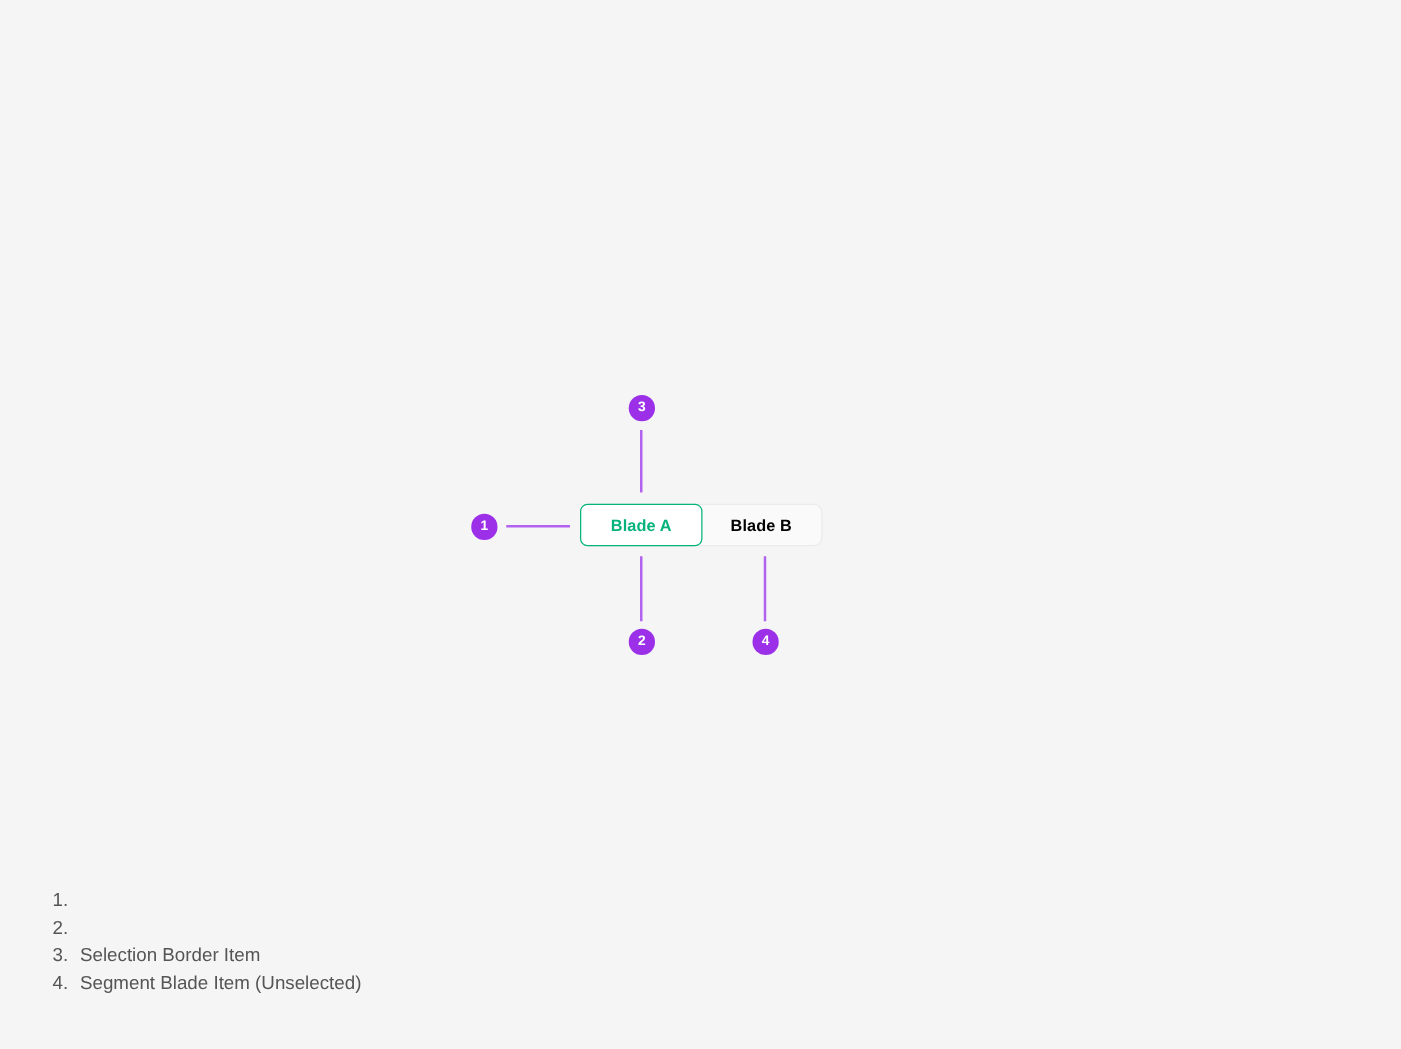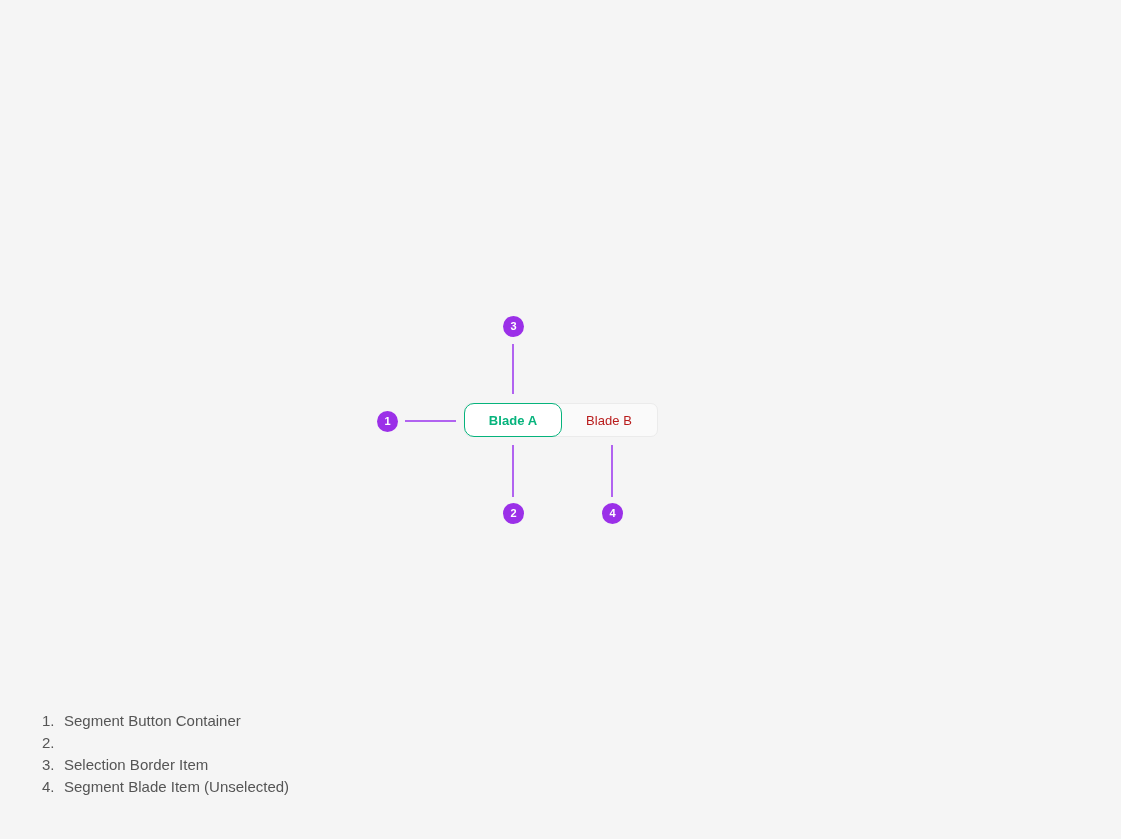--- a/index.html
+++ b/index.html
@@ -47,25 +47,24 @@
     border: 1.5px solid transparent;
     margin: -1px;
     cursor: pointer;
     user-select: none;
   }
   .segment-item.selected {
     background: #ffffff;
     border-color: #06b37c;
     color: #06b37c;
     font-weight: bold;
-    border-radius: 10px;
   }
   .segment-item.unselected {
-    color: #b91c1c;
-    font-weight: normal;
+    color: #000000;
+    font-weight: bold;
   }
 
   
   .badge {
     position: absolute;
     width: 21px;
     height: 21px;
     border-radius: 50%;
     background: #9b30e8;
     color: #ffffff;
@@ -138,21 +137,20 @@
 
   <div class="leader vertical line-2"></div>
   <div class="badge badge-2">2</div>
 
   <div class="leader vertical line-4"></div>
   <div class="badge badge-4">4</div>
 
   <div class="legend">
     <div class="legend-row">
       <span class="legend-num">1.</span>
-      <span class="legend-label">Segment Button Container</span>
     </div>
     <div class="legend-row">
       <span class="legend-num">2.</span>
     </div>
     <div class="legend-row">
       <span class="legend-num">3.</span>
       <span class="legend-label">Selection Border Item</span>
     </div>
     <div class="legend-row">
       <span class="legend-num">4.</span>

